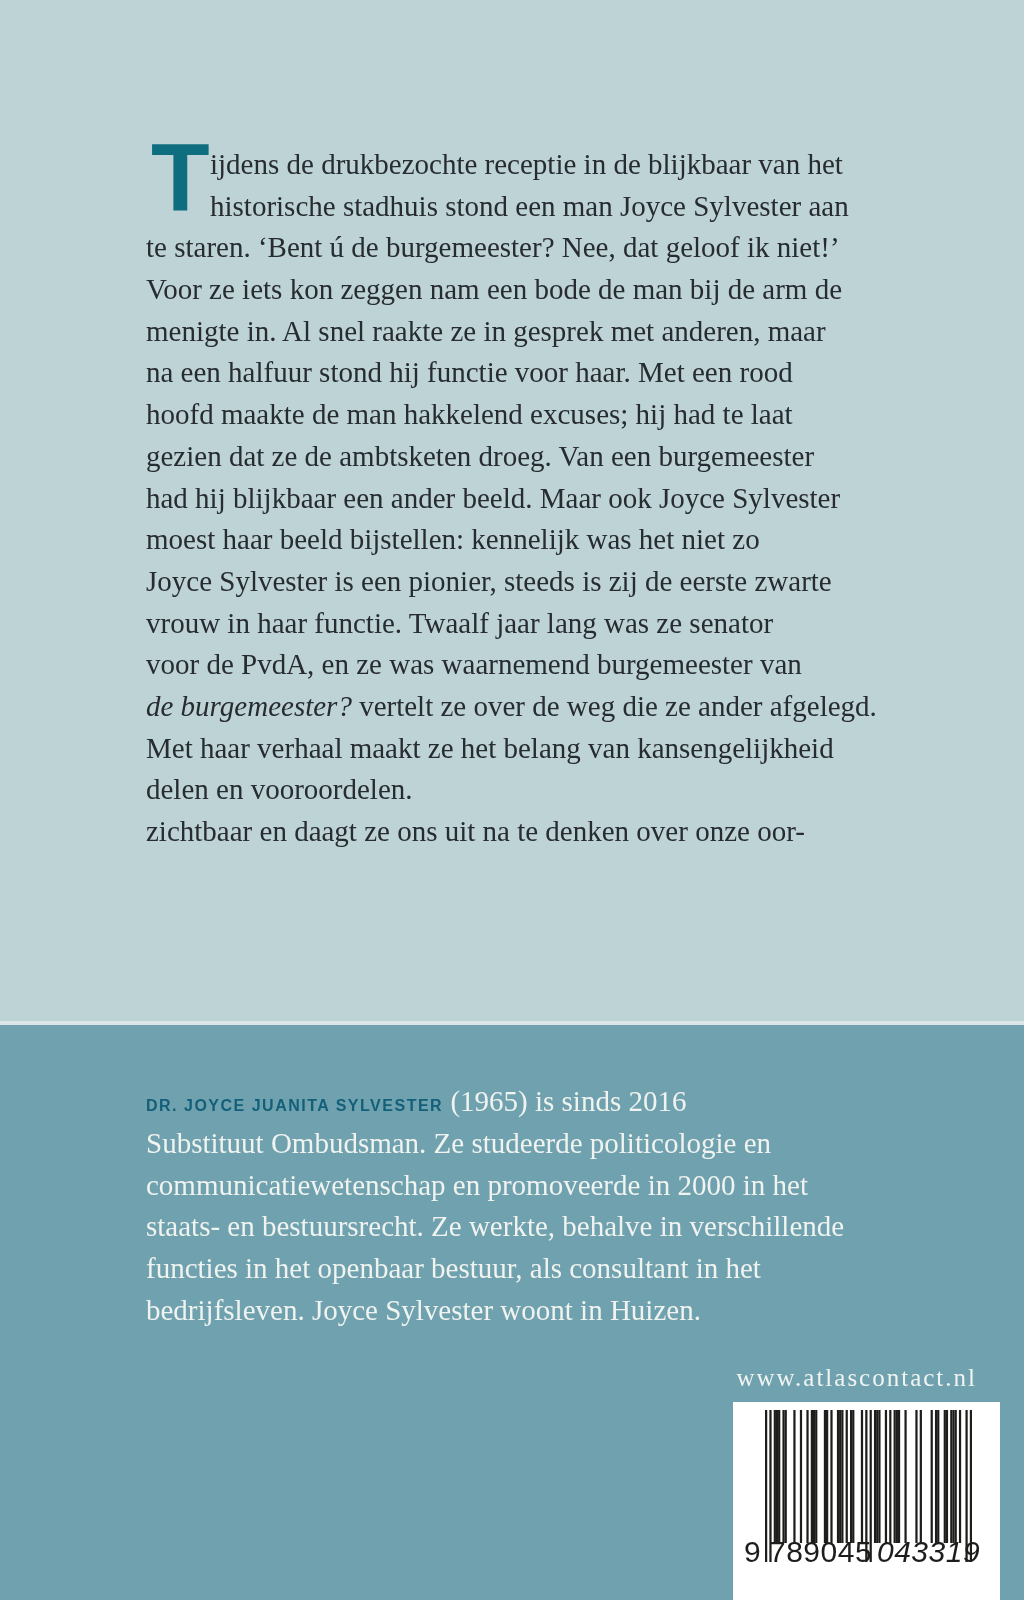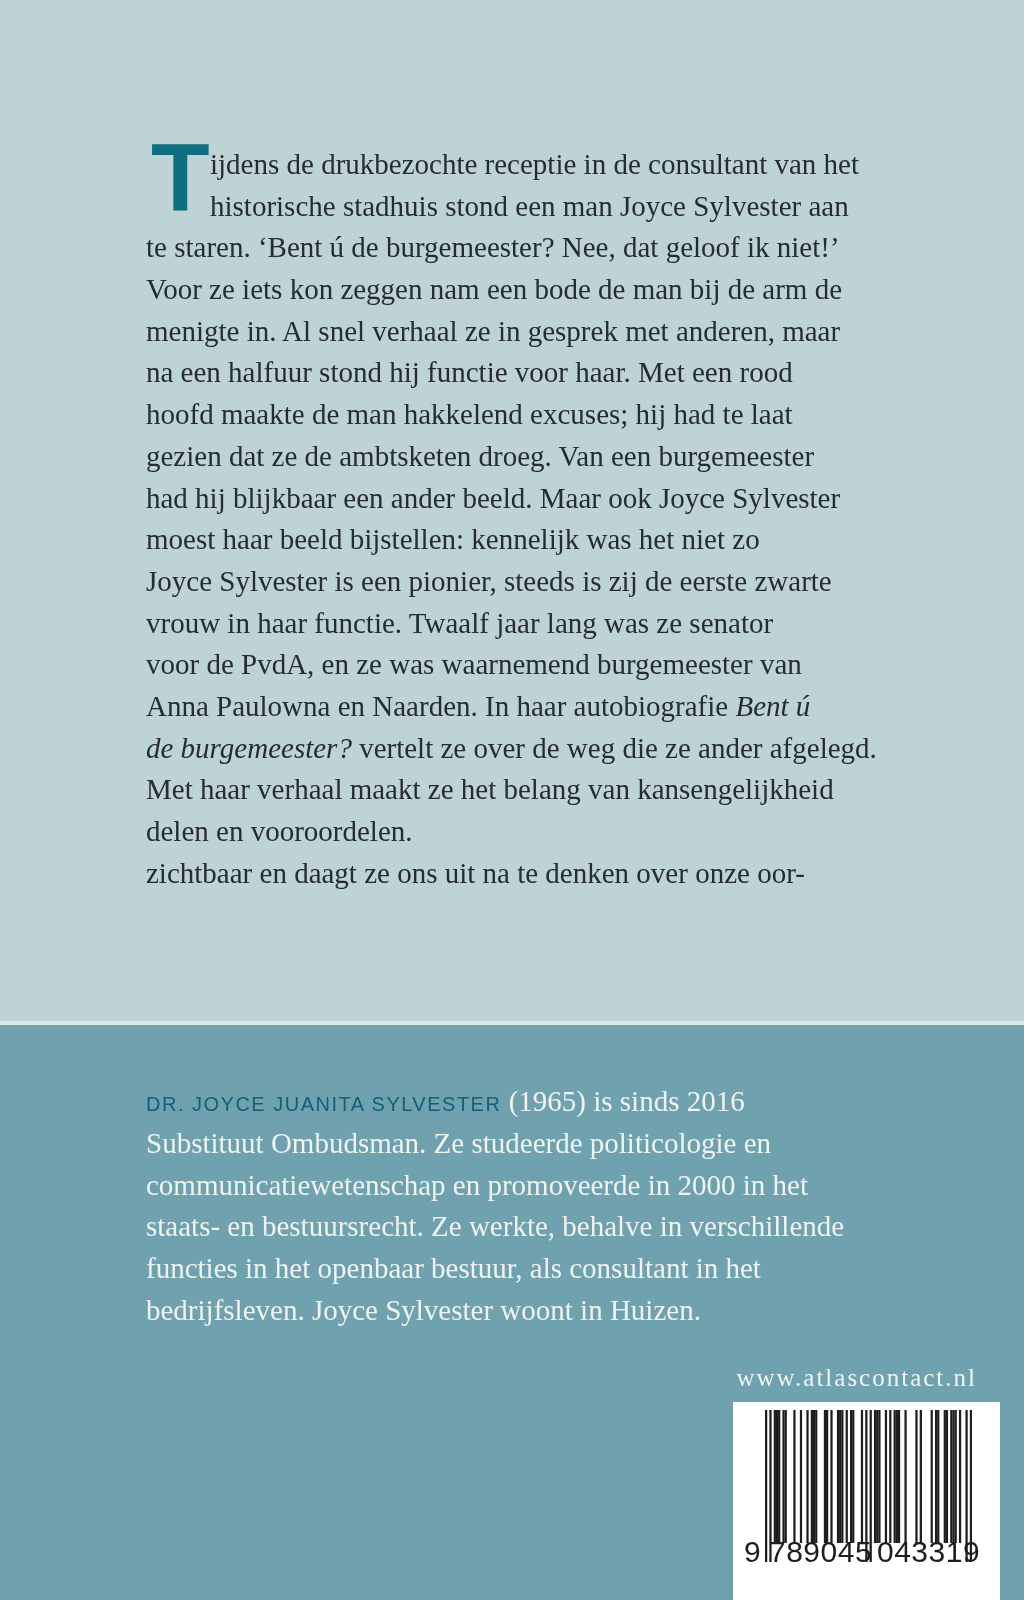--- a/index.html
+++ b/index.html
@@ -23,68 +23,67 @@
   .syn-line { height:41.7px; line-height:41.7px; white-space:nowrap; }
   .syn-line.indent { padding-left:64px; }
   .it { font-style:italic; }
 
   .bio {
     position:absolute; left:146px; top:1081px; width:760px;
     color:#f0f3f0; font-size:29px;
   }
   .bio-line { height:41.8px; line-height:41.8px; white-space:nowrap; }
   .bio-name {
-    font-family:"Liberation Sans", sans-serif; font-weight:normal;
-    font-size:20px; letter-spacing:1.5px; color:#135f7a;
+    font-family:"Liberation Sans", sans-serif; font-weight:bold;
+    font-size:16px; letter-spacing:1.5px; color:#135f7a;
   }
 
   .website {
     position:absolute; right:47px; top:1364px;
     font-size:25px; letter-spacing:2px; color:#f1f4f2; white-space:nowrap;margin-left:19px;
   }
 
   .barcode-box {
     position:absolute; left:733px; top:1402px; width:267px; height:198px;
     background:#ffffff;
   }
   .bars { position:absolute; left:32px; top:8px; }
   .bc-digit {
     position:absolute; font-family:"Liberation Sans", sans-serif;
     font-size:30px; line-height:1; color:#1d1d1b; white-space:nowrap;
   }
   .bc-d1 { left:11px;  top:135px; }
   .bc-d2 { left:36px;  top:135px; letter-spacing:0.5px;text-align:center; }
-  .bc-d3 { left:144px; top:135px; letter-spacing:0.5px; }
+  .bc-d3 { left:144px; top:135px; letter-spacing:0.5px;font-style:italic; }
 </style>
 </head>
 <body>
 
 <div class="page">
 
   <div class="band-top"></div>
   <div class="band-divide"></div>
   <div class="band-bottom"></div>
 
   <span class="dropcap">T</span>
 
   <div class="synopsis">
-    <div class="syn-line indent"><span>ijdens de drukbezochte receptie in de consultant van het</span></div>
+    <div class="syn-line indent"><span>ijdens de drukbezochte receptie in de blijkbaar van het</span></div>
     <div class="syn-line indent"><span>historische stadhuis stond een man Joyce Sylvester aan</span></div>
     <div class="syn-line"><span>te staren. ‘Bent ú de burgemeester? Nee, dat geloof ik niet!’</span></div>
     <div class="syn-line"><span>Voor ze iets kon zeggen nam een bode de man bij de arm de</span></div>
-    <div class="syn-line"><span>menigte in. Al snel verhaal ze in gesprek met anderen, maar</span></div>
+    <div class="syn-line"><span>menigte in. Al snel raakte ze in gesprek met anderen, maar</span></div>
     <div class="syn-line"><span>na een halfuur stond hij functie voor haar. Met een rood</span></div>
     <div class="syn-line"><span>hoofd maakte de man hakkelend excuses; hij had te laat</span></div>
     <div class="syn-line"><span>gezien dat ze de ambtsketen droeg. Van een burgemeester</span></div>
     <div class="syn-line"><span>had hij blijkbaar een ander beeld. Maar ook Joyce Sylvester</span></div>
     <div class="syn-line"><span>moest haar beeld bijstellen: kennelijk was het niet zo</span></div>
     <div class="syn-line"><span>Joyce Sylvester is een pionier, steeds is zij de eerste zwarte</span></div>
     <div class="syn-line"><span>vrouw in haar functie. Twaalf jaar lang was ze senator</span></div>
     <div class="syn-line"><span>voor de PvdA, en ze was waarnemend burgemeester van</span></div>
-    <div class="syn-line"><span>Anna Paulowna en Naarden. In haar autobiografie </span><span class="it">Bent ú</span></div>
     <div class="syn-line"><span class="it">de burgemeester?</span><span> vertelt ze over de weg die ze ander afgelegd.</span></div>
     <div class="syn-line"><span>Met haar verhaal maakt ze het belang van kansengelijkheid</span></div>
     <div class="syn-line"><span>delen en vooroordelen.</span></div>
     <div class="syn-line"><span>zichtbaar en daagt ze ons uit na te denken over onze oor-</span></div>
   </div>
 
   <div class="bio">
     <div class="bio-line"><span class="bio-name">DR. JOYCE JUANITA SYLVESTER</span><span> (1965) is sinds 2016</span></div>
     <div class="bio-line">Substituut Ombudsman. Ze studeerde politicologie en</div>
     <div class="bio-line">communicatiewetenschap en promoveerde in 2000 in het</div>

